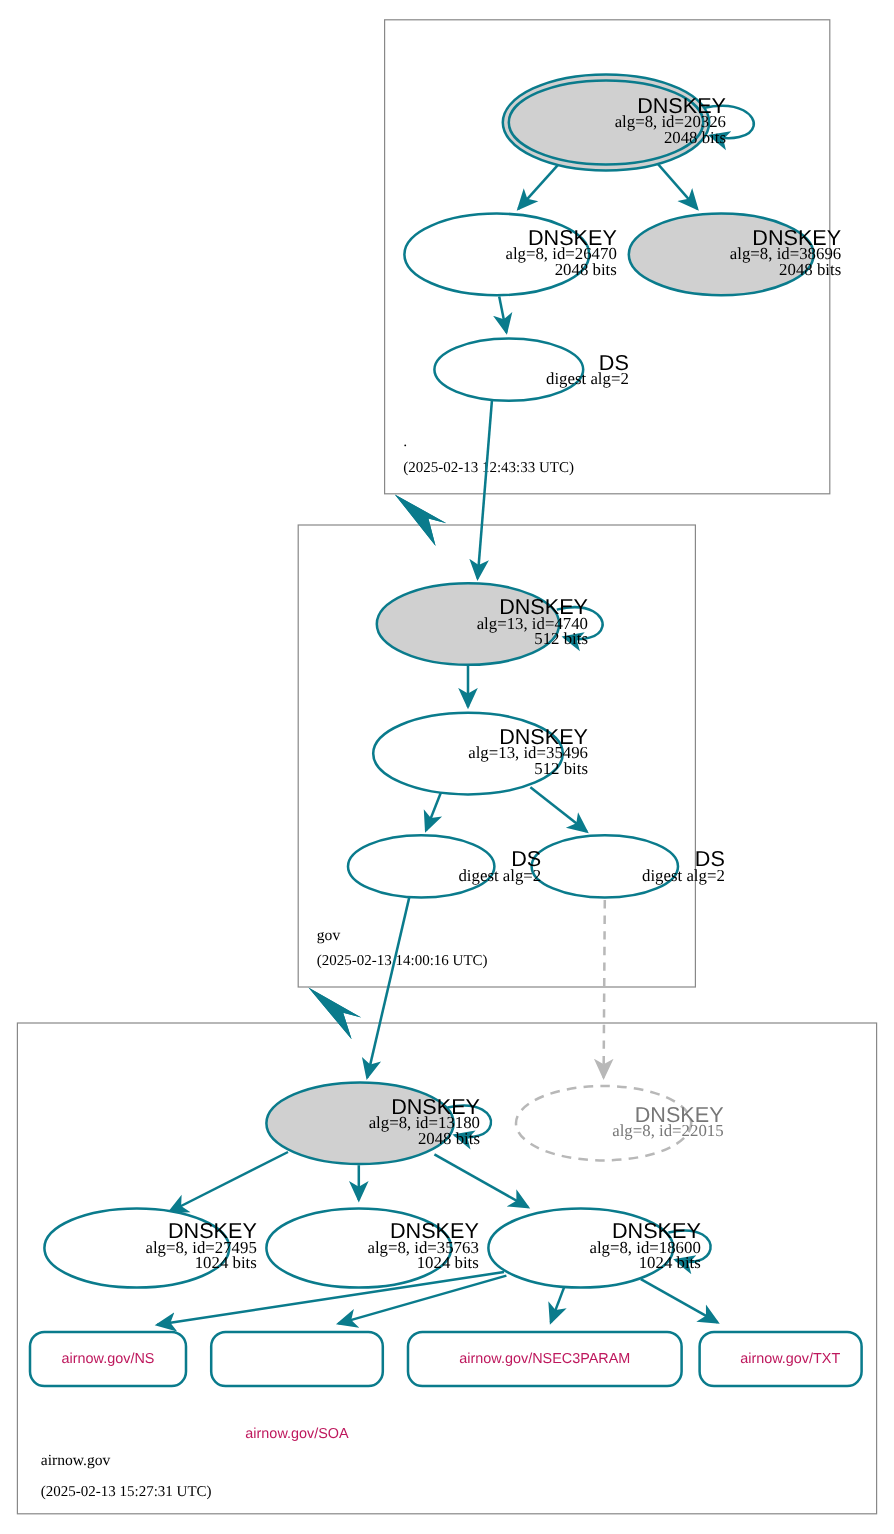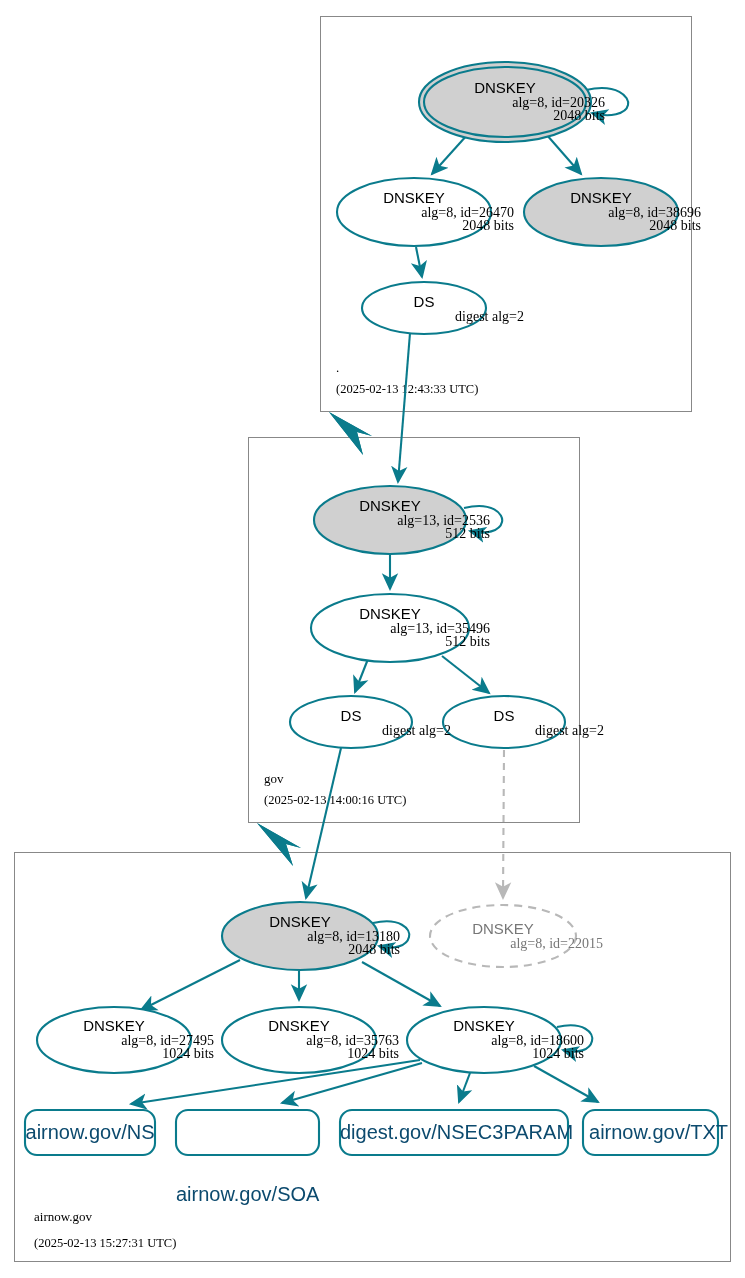--- a/index.html
+++ b/index.html
@@ -47,35 +47,36 @@
   }
   
   .node-label {
     position: absolute;
     text-align: center;
     white-space: nowrap;
     pointer-events: none;
   }
   .ttl-title {
     font-family: "Liberation Sans", sans-serif;
-    font-size: 15px;
+    font-size: 18px;
     color: #000000;
     line-height: 16px;
+    text-align: right;
   }
   .ttl-sub {
     font-family: "Liberation Serif", serif;
     font-size: 14px;
     color: #000000;
     line-height: 13px;
     text-align: right;
   }
   .rr-label {
     font-family: "Liberation Sans", sans-serif;
-    font-size: 20px;
-    color: #0c4a6e;
+    font-size: 12px;
+    color: #be185d;
     line-height: 16px;
   }
   .dim .ttl-title, .dim .ttl-sub { color: #777777; }
 </style>
 </head>
 <body>
 
 <div id="canvas">
 
   <div class="cluster" style="left:320px; top:16px; width:372px; height:396px;"></div>
@@ -195,21 +196,21 @@
     <div class="ttl-sub">2048 bits</div>
   </div>
 
   <div class="node-label" style="left:324px; top:294px; width:200px;">
     <div class="ttl-title">DS</div>
     <div class="ttl-sub">digest alg=2</div>
   </div>
 
   <div class="node-label" style="left:290px; top:498px; width:200px;">
     <div class="ttl-title">DNSKEY</div>
-    <div class="ttl-sub">alg=13, id=2536</div>
+    <div class="ttl-sub">alg=13, id=4740</div>
     <div class="ttl-sub">512 bits</div>
   </div>
 
   <div class="node-label" style="left:290px; top:606px; width:200px;">
     <div class="ttl-title">DNSKEY</div>
     <div class="ttl-sub">alg=13, id=35496</div>
     <div class="ttl-sub">512 bits</div>
   </div>
 
   <div class="node-label" style="left:251px; top:708px; width:200px;">
@@ -251,19 +252,19 @@
     <div class="ttl-sub">1024 bits</div>
   </div>
 
   <div class="node-label" style="left:25px; top:1124px; width:130px;">
     <div class="rr-label">airnow.gov/NS</div>
   </div>
   <div class="node-label" style="left:176px; top:1186px; width:143px;">
     <div class="rr-label">airnow.gov/SOA</div>
   </div>
   <div class="node-label" style="left:340px; top:1124px; width:228px;">
-    <div class="rr-label">digest.gov/NSEC3PARAM</div>
+    <div class="rr-label">airnow.gov/NSEC3PARAM</div>
   </div>
   <div class="node-label" style="left:583px; top:1124px; width:151px;">
     <div class="rr-label">airnow.gov/TXT</div>
   </div>
 
 </div>
 
 </body></html>

